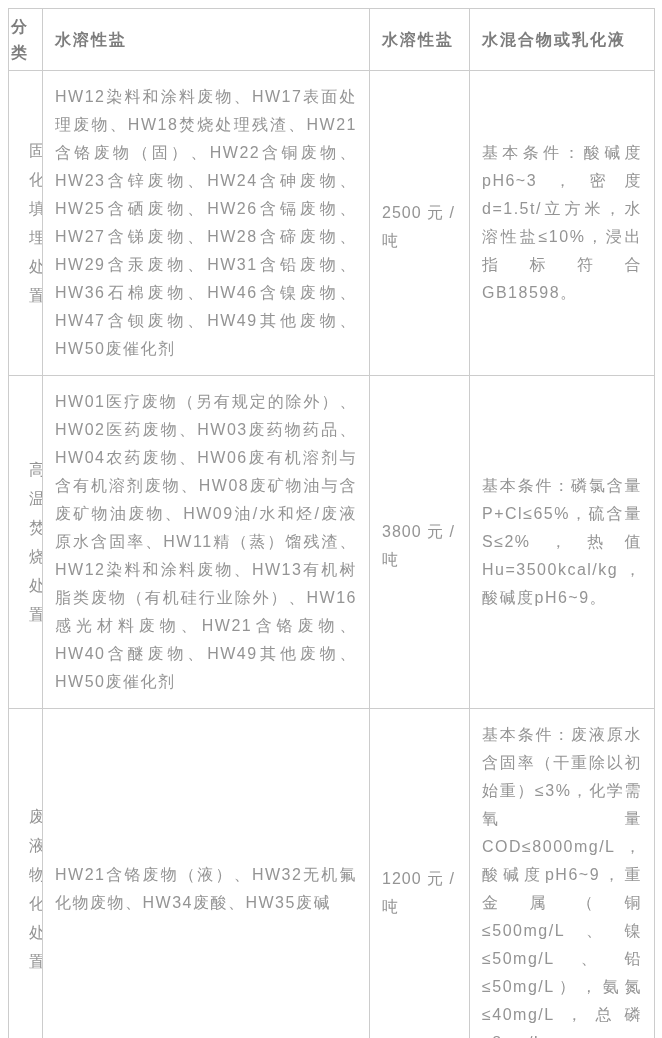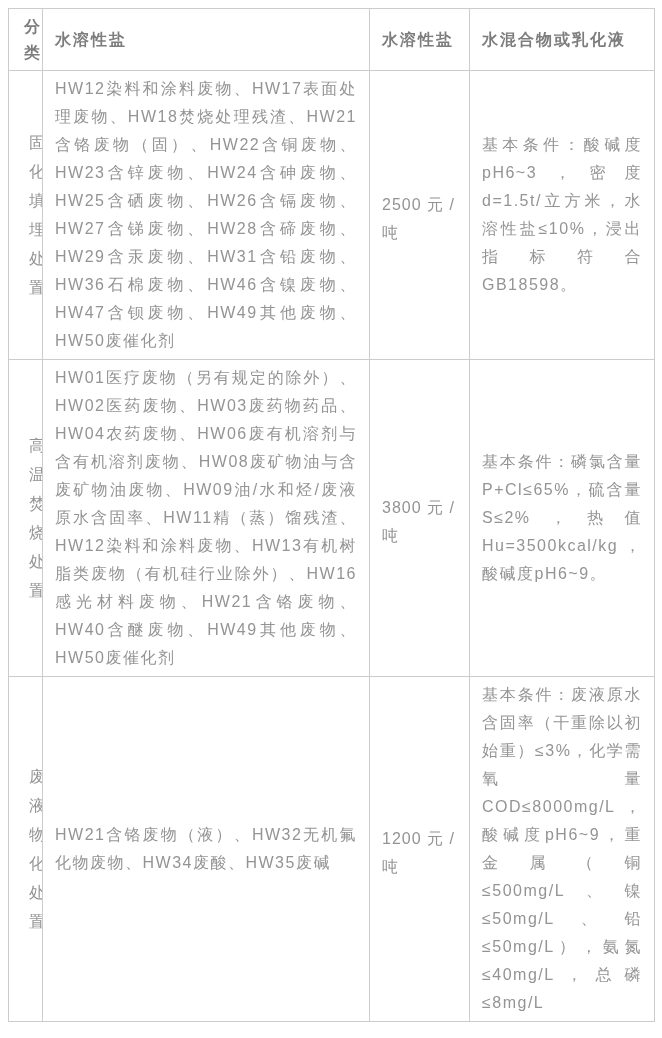--- a/index.html
+++ b/index.html
@@ -40,35 +40,35 @@
   .pricing-table th {
     font-weight: bold;
     color: #7d7d7d;
     text-align: left;
     padding: 4px 12px;
     line-height: 26px;
     letter-spacing: 2px;
   }
   .pricing-table th.h-category {
     padding: 4px 2px;
-    text-align: right;
+    text-align: left;
     letter-spacing: 0;
     margin-top: 15px;
   }
 
   
   .cell-category {
     text-align: center;
     padding: 4px 20px;
     line-height: 29px;
     letter-spacing: 0;
   }
   .cell-objects,
   .cell-conditions {
-    padding: 4px 12px;
+    padding: 12px 12px;
     line-height: 28px;
     letter-spacing: 1.5px;
     text-align: justify;
   }
   .cell-price {
     padding: 8px 10px 0 12px;
     line-height: 28px;
     letter-spacing: 1px;
     text-align: left;
   }

